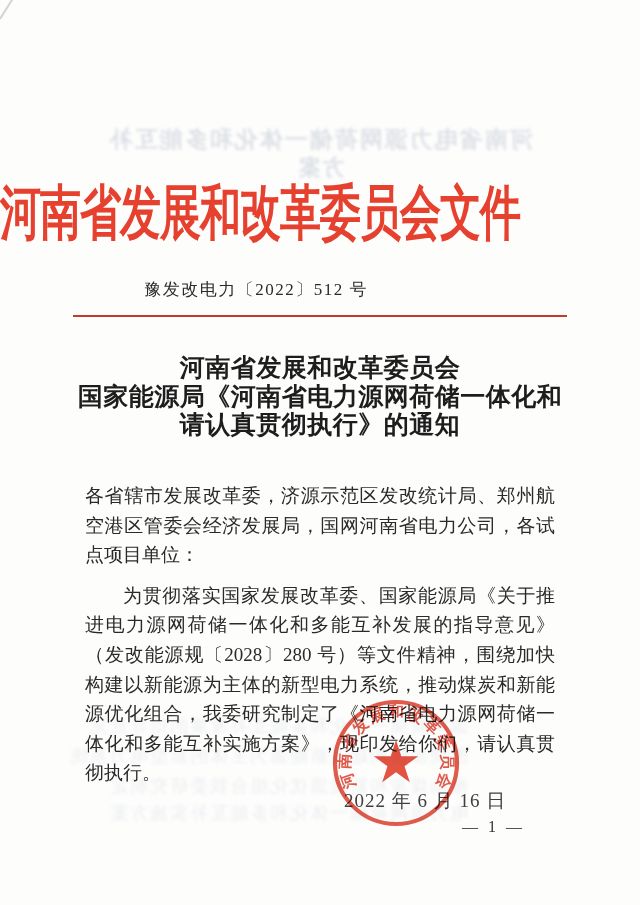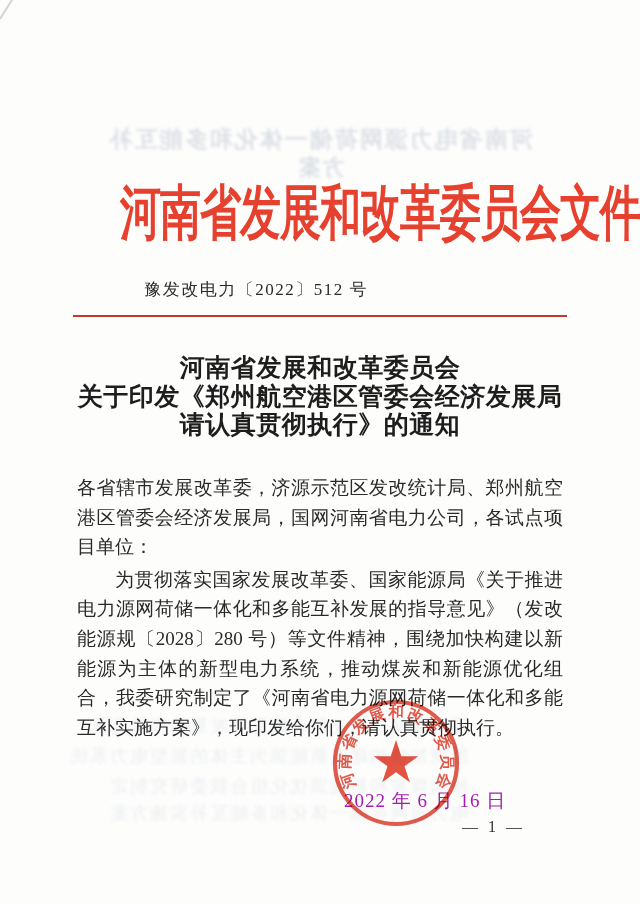--- a/index.html
+++ b/index.html
@@ -24,21 +24,21 @@
     filter:blur(1.4px);opacity:.38;
     font-weight:bold;letter-spacing:2px;white-space:nowrap;
   }
   .bleed-h1{top:124px;font-size:23px;}
   .bleed-h2{top:153px;font-size:22px;padding-left:80px;}
   .bleed-b{font-weight:normal;opacity:.20;font-size:18px;text-align:left;left:68px;width:400px;filter:blur(1.6px);}
   .bleed-b1{top:714px;} .bleed-b2{top:744px;} .bleed-b3{top:774px;} .bleed-b4{top:801px;}
 
   .masthead{
     position:absolute;left:0;top:181px;width:640px;height:64px;
-    line-height:64px;text-align:right;white-space:nowrap;
+    line-height:64px;text-align:left;white-space:nowrap;
   }
   .masthead-inner{
     display:inline-block;
     font-size:41px;font-weight:bold;letter-spacing:-1px;
     color:#e6402e;
     transform:scaleY(1.45);transform-origin:center;
   }
   .doc-number{
     position:absolute;left:0;top:278px;width:512px;
     text-align:center;font-size:17px;letter-spacing:1.5px;color:#2b2b2b;
@@ -51,31 +51,31 @@
     position:absolute;left:40px;top:354px;width:560px;
     text-align:center;font-weight:bold;color:#1d1d1d;
     font-size:25px;line-height:28.5px;letter-spacing:0.5px;
   }
   .body-text{
     position:absolute;left:74px;top:470px;width:492px;
     font-size:19px;line-height:29.6px;
     text-align:justify;text-justify:inter-ideograph;
     color:#2a2a2a;
   }
-  .body-text p{margin:3px;padding:0;}
+  .body-text p{margin:11px;padding:0;}
   .body-text p.indent{text-indent:2em;}
 
   .seal{
     position:absolute;left:330px;top:697px;width:132px;height:132px;
     mix-blend-mode:multiply;opacity:.92;
   }
   .seal svg{display:block;}
   .date-line{
     position:absolute;left:344px;top:788px;
-    font-size:19px;letter-spacing:1px;color:#a21caf;white-space:nowrap;text-align:right;
+    font-size:19px;letter-spacing:1px;color:#404040;white-space:nowrap;text-align:right;
   }
   .page-number{
     position:absolute;left:462px;top:818px;
     font-size:16px;letter-spacing:3px;color:#333;white-space:nowrap;
   }
 </style>
 </head>
 <body>
 
 <div class="page">
@@ -92,21 +92,21 @@
   <div class="masthead">
     <span class="masthead-inner">河南省发展和改革委员会文件</span>
   </div>
 
   <div class="doc-number">豫发改电力〔2022〕512 号</div>
 
   <div class="red-rule"></div>
 
   <div class="doc-title">
     <div>河南省发展和改革委员会</div>
-    <div>关于印发《郑州航空港区管委会经济发展局</div>
+    <div>国家能源局《河南省电力源网荷储一体化和</div>
     <div>请认真贯彻执行》的通知</div>
   </div>
 
   <div class="body-text">
     <p>各省辖市发展改革委，济源示范区发改统计局、郑州航空港区管委会经济发展局，国网河南省电力公司，各试点项目单位：</p>
     <p class="indent">为贯彻落实国家发展改革委、国家能源局《关于推进电力源网荷储一体化和多能互补发展的指导意见》（发改能源规〔2028〕280 号）等文件精神，围绕加快构建以新能源为主体的新型电力系统，推动煤炭和新能源优化组合，我委研究制定了《河南省电力源网荷储一体化和多能互补实施方案》，现印发给你们，请认真贯彻执行。</p>
   </div>
 
   <div class="date-line">2022 年 6 月 16 日</div>
 

